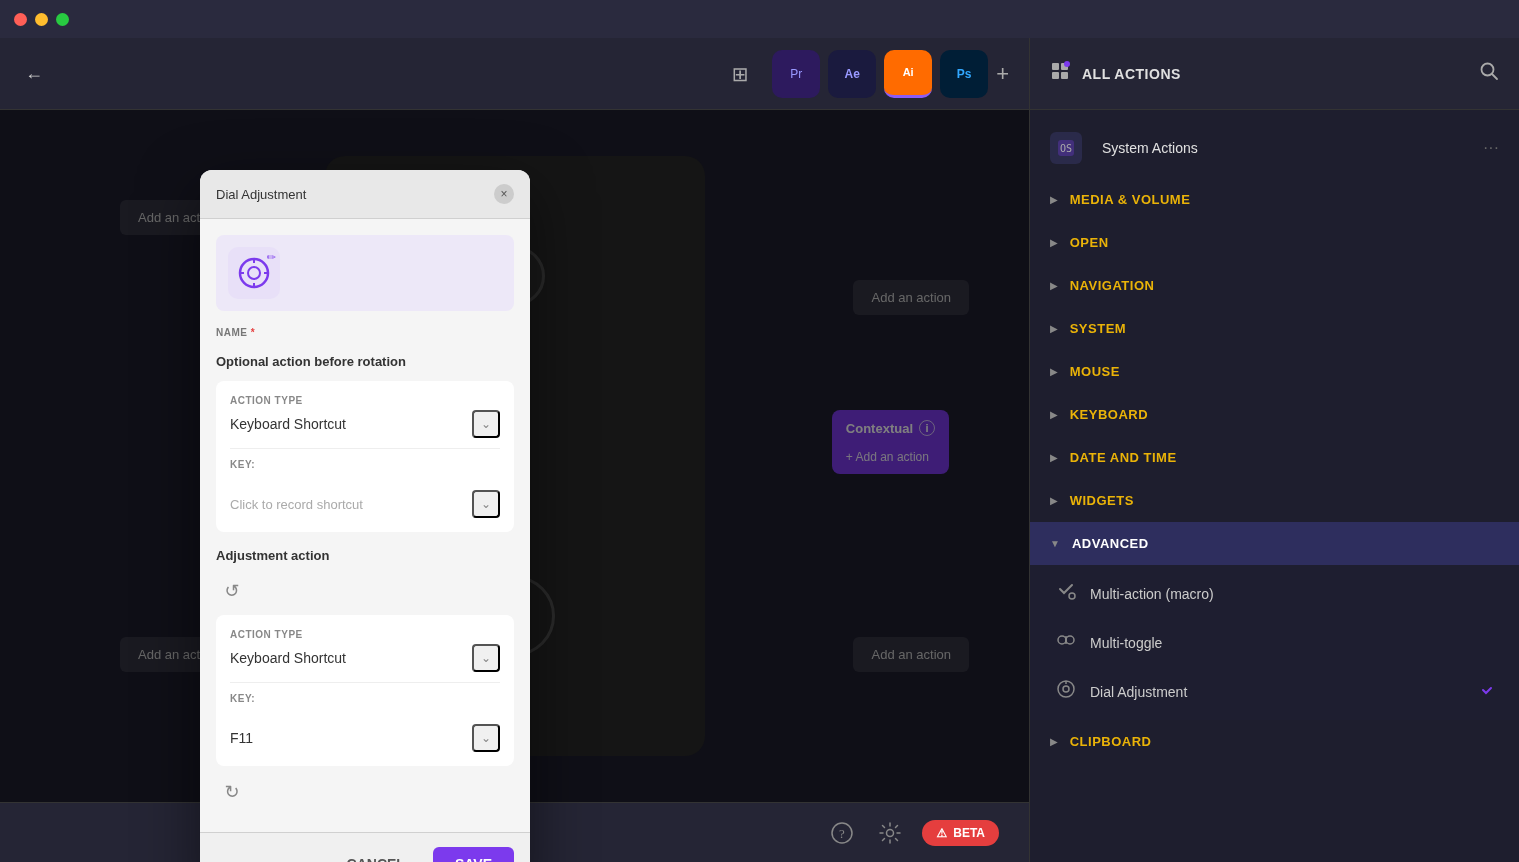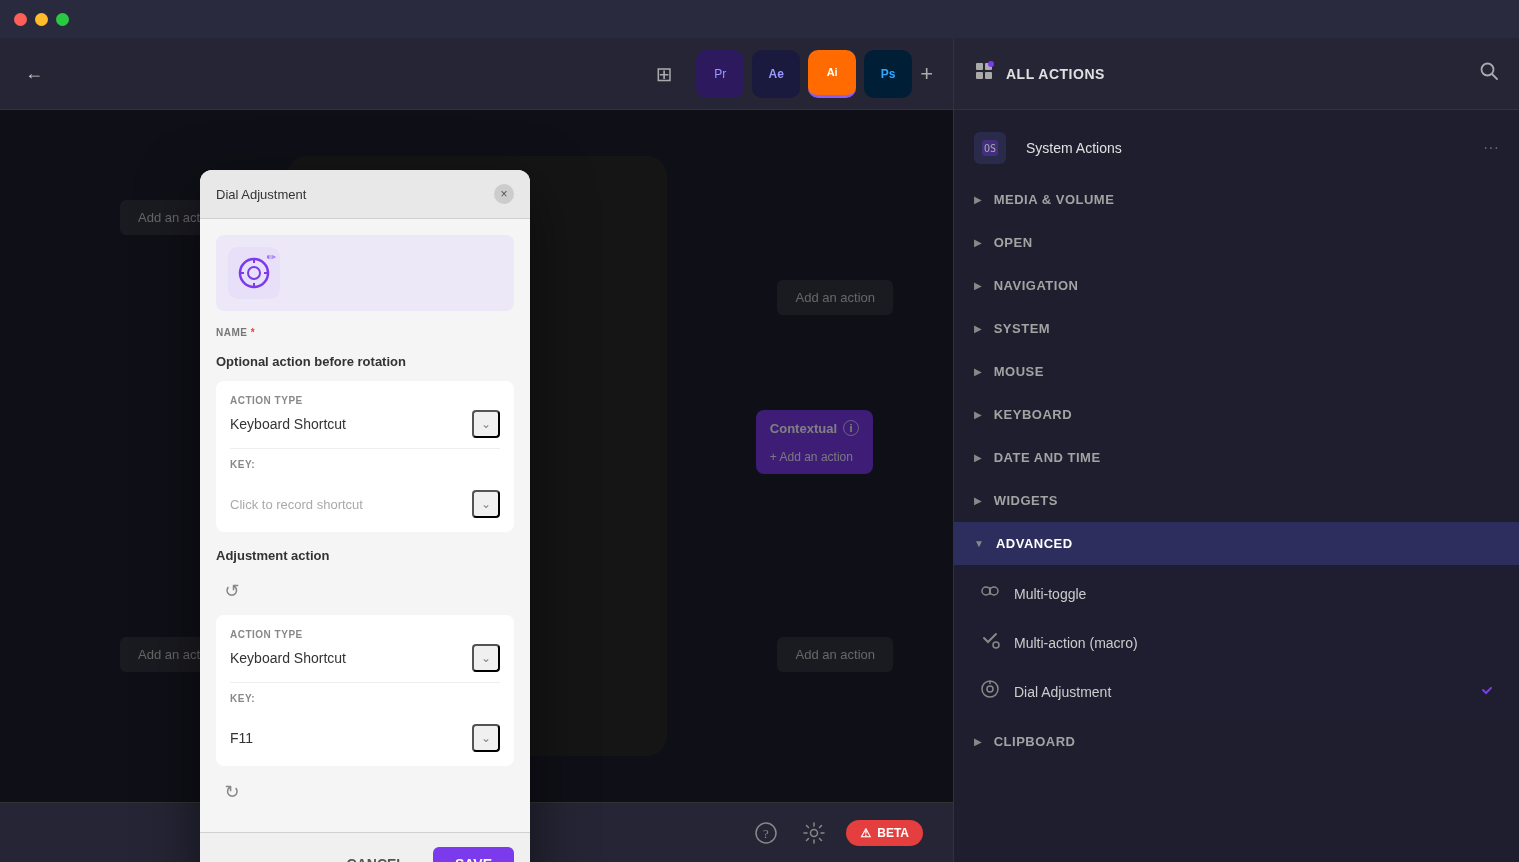--- a/index.html
+++ b/index.html
@@ -207,21 +207,21 @@
       border-radius: 20px;
       font-size: 12px;
       font-weight: 700;
       display: flex;
       align-items: center;
       gap: 6px;
     }
 
     
     .right-panel {
-      width: 566px;
+      width: 490px;
       background: #1e1e2e;
       border-left: 1px solid #333;
       display: flex;
       flex-direction: column;
       flex-shrink: 0;
     }
     .panel-header {
       height: 72px;
       background: #252535;
       display: flex;
@@ -267,21 +267,21 @@
     }
     .section-title-row {
       display: flex;
       align-items: center;
       gap: 12px;
     }
     .section-chevron { font-size: 10px; color: #888; }
     .section-label {
       font-size: 13px;
       font-weight: 600;
-      color: #a3a3a3;
+      color: #eab308;
       letter-spacing: 0.5px;
     }
 
     
     .system-actions-row {
       display: flex;
       align-items: center;
       justify-content: space-between;
       padding: 14px 20px;
       cursor: pointer;
@@ -845,35 +845,35 @@
         <div class="section-title-row">
           <span class="section-chevron">▼</span>
           <span class="section-label">ADVANCED</span>
         </div>
       </div>
 
       <div class="advanced-items">
         <div class="advanced-item">
           <span class="adv-icon">
             <svg width="20" height="20" viewBox="0 0 20 20">
+              <path d="M4 8l4 4 8-8" stroke="#888" stroke-width="2" fill="none" stroke-linecap="round"></path>
+              <circle cx="16" cy="15" r="3" stroke="#888" stroke-width="1.5" fill="none"></circle>
+            </svg>
+          </span>
+          <span class="adv-label">Multi-action (macro)</span>
+        </div>
+        <div class="advanced-item">
+          <span class="adv-icon">
+            <svg width="20" height="20" viewBox="0 0 20 20">
               <circle cx="6" cy="10" r="4" stroke="#888" stroke-width="1.5" fill="none"></circle>
               <circle cx="14" cy="10" r="4" stroke="#888" stroke-width="1.5" fill="none"></circle>
               <line x1="10" y1="6" x2="10" y2="14" stroke="#888" stroke-width="1.5"></line>
             </svg>
           </span>
           <span class="adv-label">Multi-toggle</span>
-        </div>
-        <div class="advanced-item">
-          <span class="adv-icon">
-            <svg width="20" height="20" viewBox="0 0 20 20">
-              <path d="M4 8l4 4 8-8" stroke="#888" stroke-width="2" fill="none" stroke-linecap="round"></path>
-              <circle cx="16" cy="15" r="3" stroke="#888" stroke-width="1.5" fill="none"></circle>
-            </svg>
-          </span>
-          <span class="adv-label">Multi-action (macro)</span>
         </div>
         <div class="advanced-item">
           <span class="adv-icon">
             <svg width="20" height="20" viewBox="0 0 20 20">
               <circle cx="10" cy="10" r="8" stroke="#888" stroke-width="1.5" fill="none"></circle>
               <circle cx="10" cy="10" r="3" stroke="#888" stroke-width="1.5" fill="none"></circle>
               <line x1="10" y1="2" x2="10" y2="5" stroke="#888" stroke-width="1.5"></line>
             </svg>
           </span>
           <span class="adv-label">Dial Adjustment</span>

